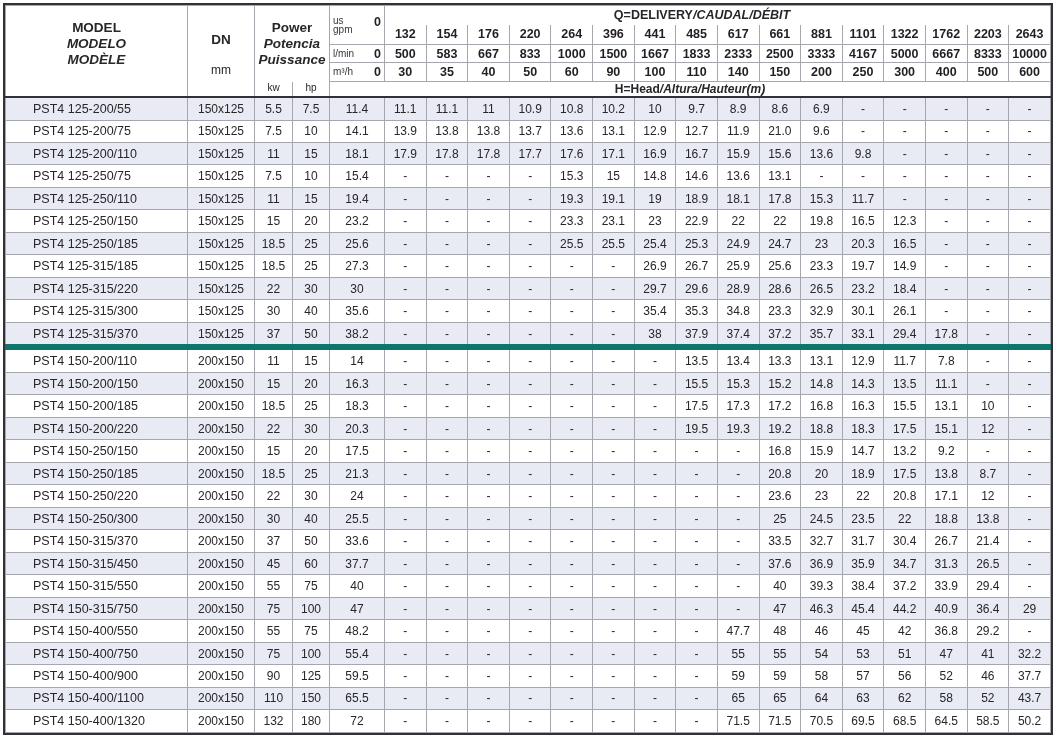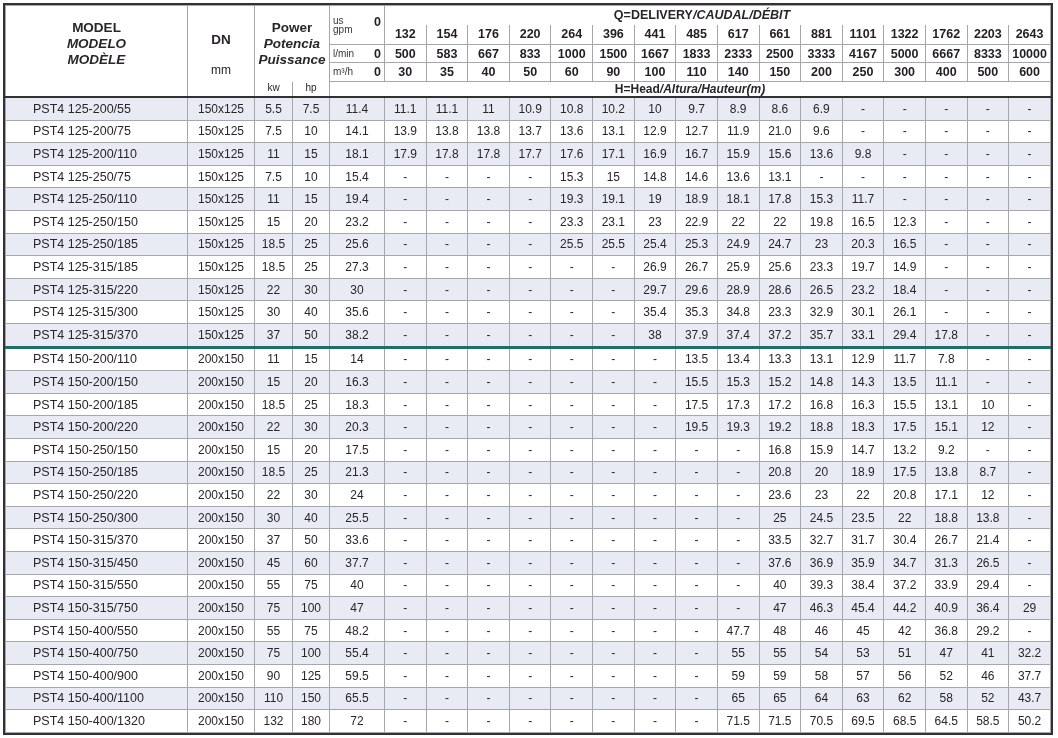--- a/index.html
+++ b/index.html
@@ -34,21 +34,21 @@
   .unit-lab{font-size:10px;color:#39353a;}
   .zero{font-weight:bold;font-size:12.5px;line-height:12px;color:#221e23;}
   .q-num{font-weight:bold;font-size:12.5px;color:#221e23;}
   .h-title{font-size:12px;vertical-align:middle;}
 
   
   tbody td,tbody th{font-size:12px;height:21px;}
   tbody th.model{font-weight:normal;font-size:12.5px;text-align:left;padding-left:27px;background:inherit;}
   tbody tr{background:#ffffff;}
   tbody tr.shade{background:#e8ebf3;}
-  tbody tr.sec td,tbody tr.sec th{border-top:3px solid #0f766e;}
+  tbody tr.sec td,tbody tr.sec th{border-top:6px solid #0f766e;}
 </style>
 </head>
 <body>
 
 <div class="sheet">
   <table>
     <colgroup id="cols">
       <col class="c-model">
         <col class="c-dn">
         <col class="c-kw">

